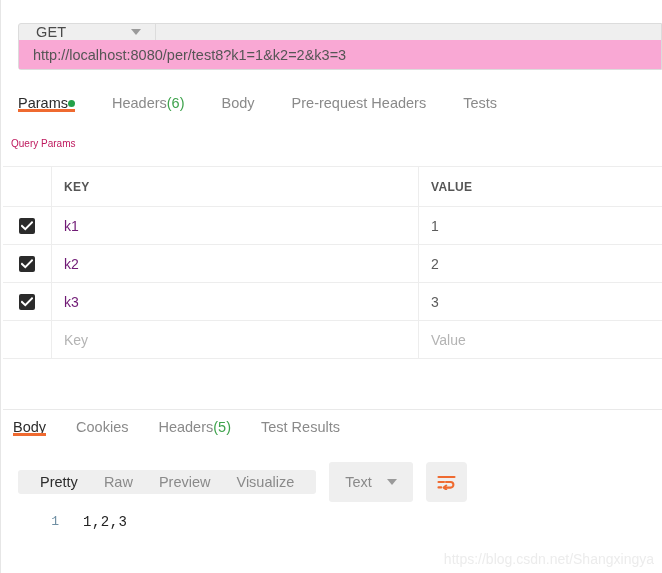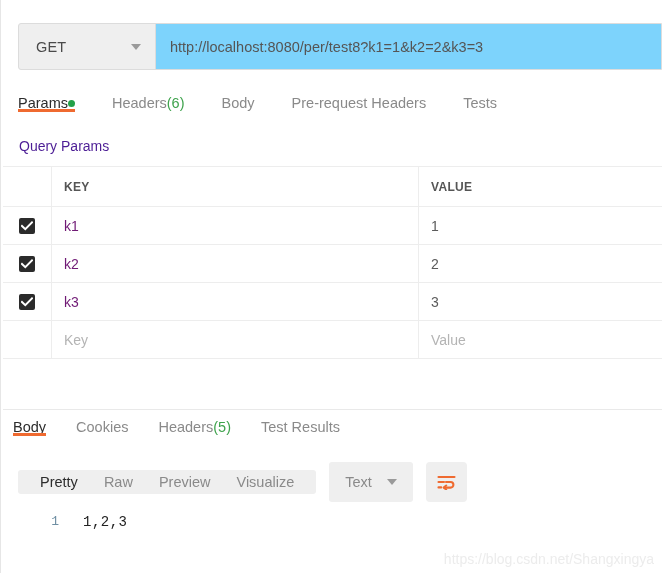--- a/index.html
+++ b/index.html
@@ -32,20 +32,21 @@
     left: 17px;
     top: 23px;
     right: 0;
     height: 47px;
     display: flex;
     align-items: stretch;
     background: #efefef;
     border: 1px solid #dcdcdc;
     border-radius: 3px 0 0 3px;
     box-sizing: border-box;
+    flex-direction: column;
   }
   .method-select {
     width: 137px;
     display: flex;
     align-items: center;
     justify-content: space-between;
     padding: 0 14px 0 17px;
     border-right: 1px solid #dcdcdc;
     box-sizing: border-box;
     cursor: pointer;
@@ -61,21 +62,21 @@
     border-right: 5px solid transparent;
     border-top: 6px solid #9a9a9a;
   }
   .url-input {
     flex: 1;
     display: flex;
     align-items: center;
     padding-left: 14px;
     font-size: 14.5px;
     color: #555;
-    background: #7dd3fc;
+    background: #f9a8d4;
     cursor: text;
     overflow: hidden;
     white-space: nowrap;
   }
 
   
   .req-tabs {
     position: absolute;
     left: 17px;
     top: 95px;
@@ -107,24 +108,24 @@
     width: 7px; height: 7px;
     border-radius: 50%;
     background: #24a148;
     display: inline-block;
   }
   .count-green { color: #3fa34d; }
 
   
   .section-title {
     position: absolute;
-    left: 18px;
+    left: 10px;
     top: 138px;
-    font-size: 14px;
-    color: #4c1d95;
+    font-size: 10px;
+    color: #be185d;
   }
   .params-table {
     position: absolute;
     left: 2px;
     top: 166px;
     right: 0;
     border-top: 1px solid #ededed;
     box-sizing: border-box;
   }
   .prow {

